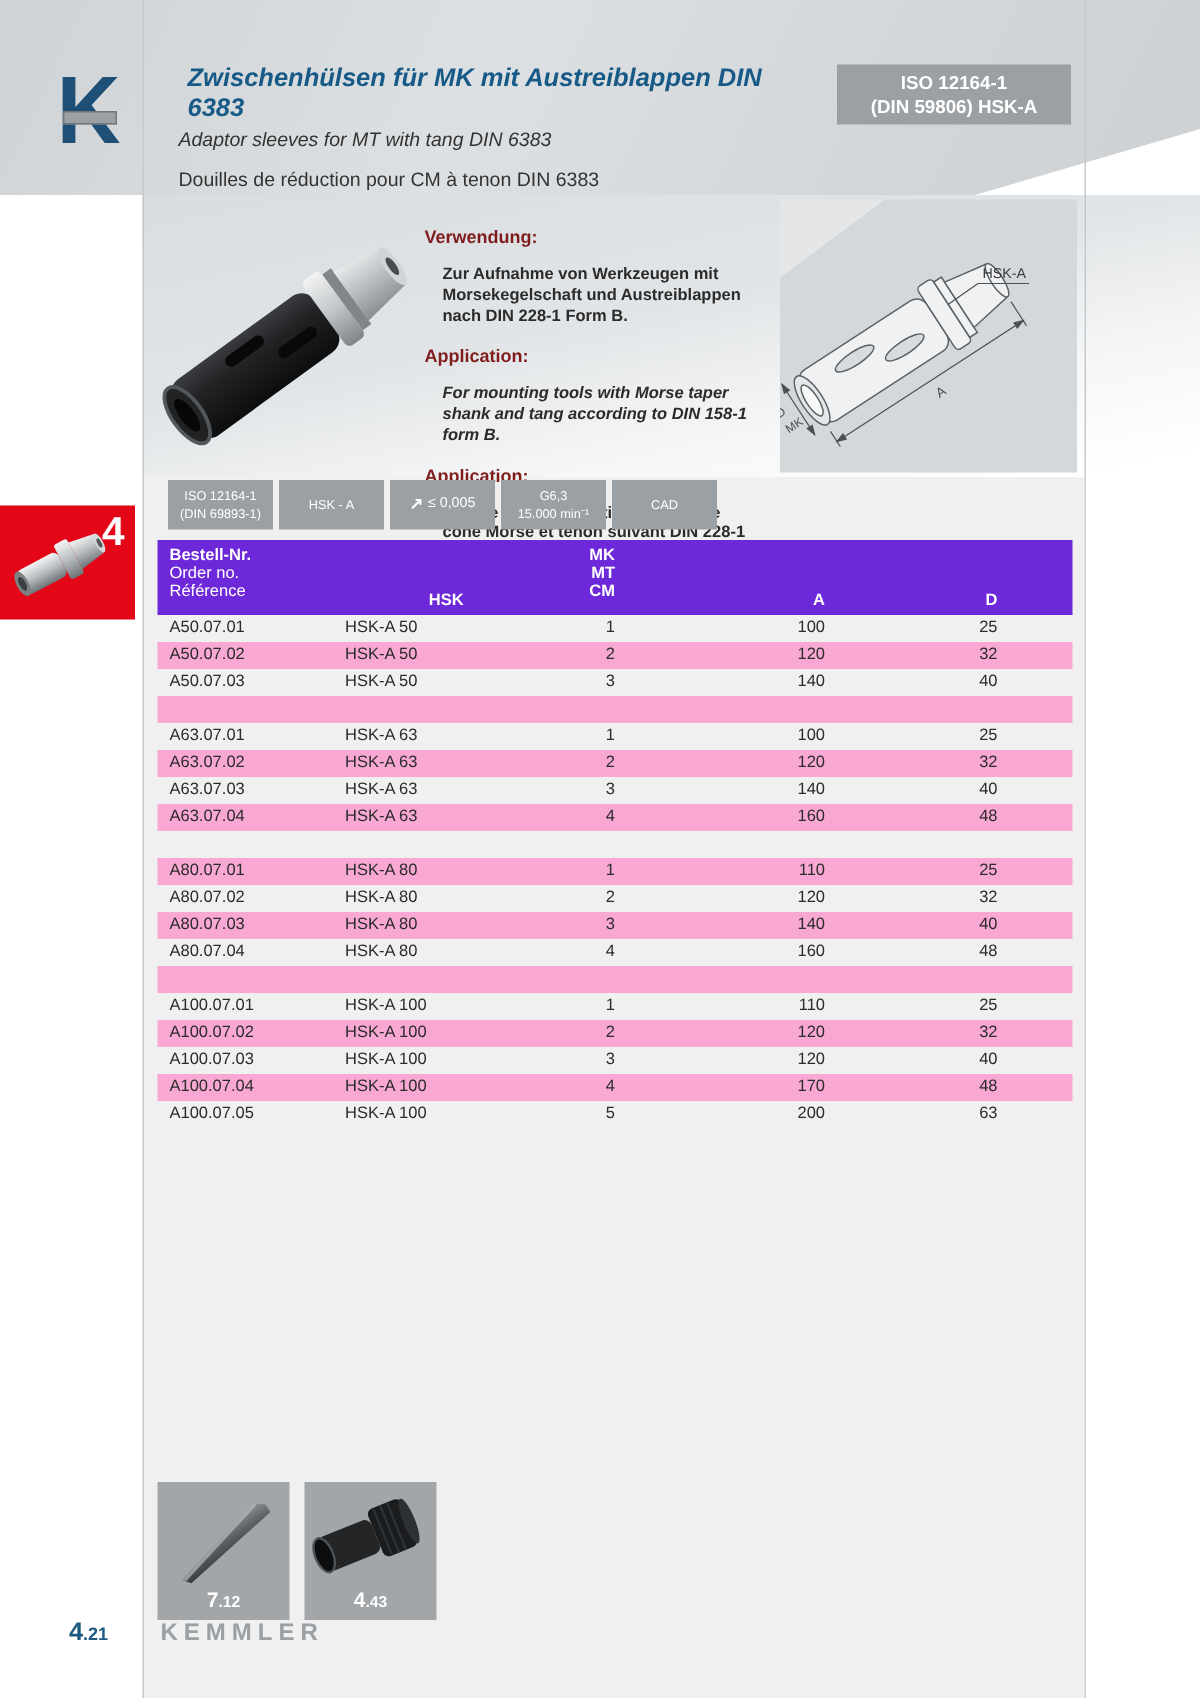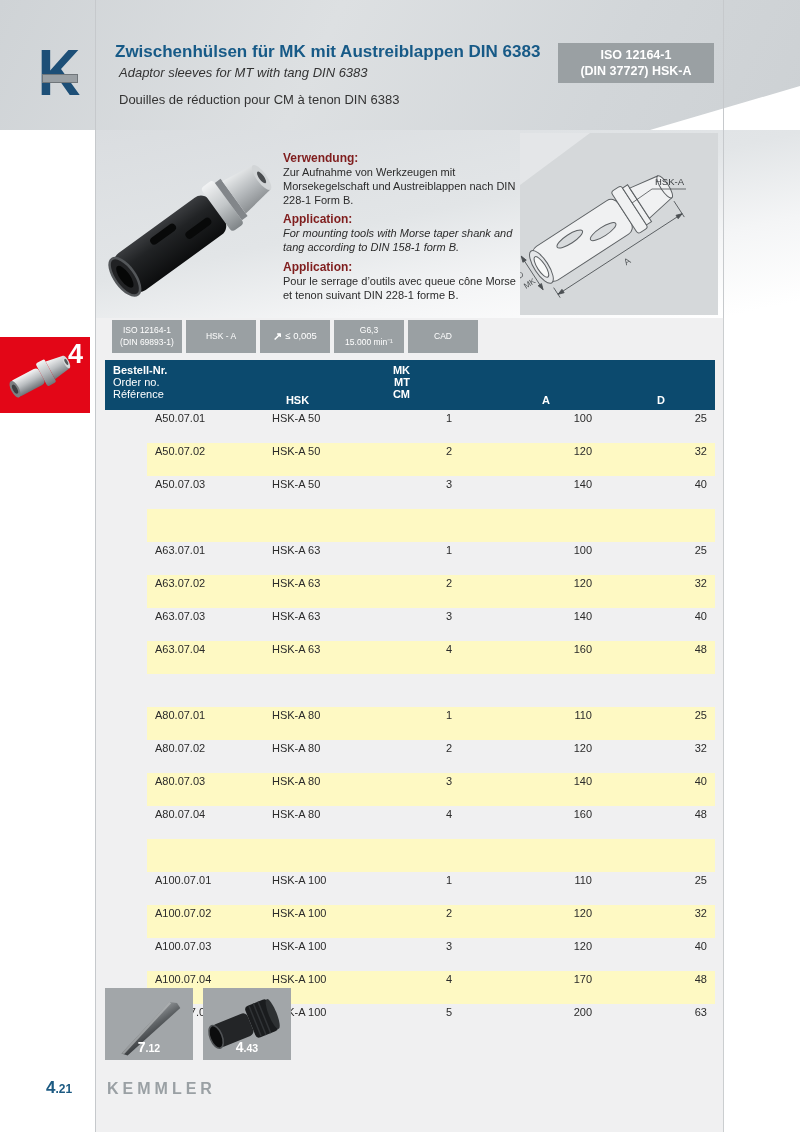--- a/index.html
+++ b/index.html
@@ -17,68 +17,68 @@
     background:#f0f0f1;border-right:1px solid #cbced0;}
   .vline-left{position:absolute;left:95px;top:0;width:1px;height:1132px;background:#c6c9cc;}
   .vline-right{position:absolute;left:723px;top:0;width:1px;height:318px;background:#c6c9cc;}
 
   
   .logo-k{position:absolute;left:36px;top:44px;width:52px;height:62px;}
   .logo-k .kglyph{font-size:64px;font-weight:bold;color:#1d4f77;line-height:58px;font-family:"Liberation Sans",sans-serif;
      transform:scaleX(.92);display:inline-block;}
   .logo-k .kdash{position:absolute;left:6px;top:30px;width:34px;height:7px;background:#9aa0a4;border:1px solid #70767a;}
   .title-block{position:absolute;left:107px;top:42px;width:440px;}
-  .page-title{font-size:17px;font-weight:bold;color:#175a87;margin:0 0 3px 8px;}
+  .page-title{font-size:17px;font-weight:bold;color:#175a87;margin:0 0 3px 18px;font-style:italic;}
   .subtitle-en{font-size:13px;font-style:italic;color:#333;margin:0 0 2px 12px;}
   .subtitle-fr{font-size:13px;color:#333;margin:12px;}
   .standard-badge{position:absolute;left:558px;top:43px;width:156px;height:40px;background:#9aa0a3;
     color:#fff;font-weight:bold;font-size:12.5px;text-align:center;display:flex;flex-direction:column;
     justify-content:center;line-height:1.3;}
 
   
   .product-photo{position:absolute;left:100px;top:132px;width:185px;height:180px;}
   .app-block{position:absolute;left:283px;top:146px;width:235px;}
   .app-label{font-size:12px;font-weight:bold;color:#7f1d1d;margin:5px 0 1px 0;}
-  .app-text{font-size:11px;line-height:1.25;color:#2b2b2b;margin:0;}
+  .app-text{font-size:11px;line-height:1.25;color:#2b2b2b;margin:12px;font-weight:bold;}
   .app-text.it{font-style:italic;}
   .drawing-box{position:absolute;left:520px;top:133px;width:198px;height:182px;background:#d5d8da;}
   .drawing-box::before{content:"";position:absolute;left:0;top:0;width:0;height:0;
     border-style:solid;border-width:52px 70px 0 0;border-color:#eceeef transparent transparent transparent;opacity:.65;}
 
   
   .section-tab{position:absolute;left:0;top:337px;width:90px;height:76px;background:#e30617;}
   .section-number{position:absolute;right:7px;top:2px;color:#fff;font-weight:bold;font-size:27px;}
 
   
   .badge-row{position:absolute;left:112px;top:320px;display:flex;gap:4px;}
   .badge{width:70px;height:33px;background:#9aa0a3;color:#fff;display:flex;flex-direction:column;
     align-items:center;justify-content:center;font-size:8.5px;line-height:1.3;text-align:center;}
   .badge.inline{flex-direction:row;gap:3px;font-size:9.5px;}
   .badge .badge-icon{font-size:11px;font-weight:bold;}
 
   
-  .thead{position:absolute;left:105px;top:360px;width:610px;height:50px;background:#0c4a6e;color:#fff;
+  .thead{position:absolute;left:105px;top:360px;width:610px;height:50px;background:#6d28d9;color:#fff;
     box-sizing:border-box;display:grid;grid-template-columns:125px 135px 45px 140px 115px;
     padding:4px 50px 4px 0;font-size:11px;}
   .thead .c0{padding-left:8px;}
   .thead .hb{font-weight:bold;}
   .thead .hi{}
   .thead .bottom{align-self:end;font-weight:bold;text-align:center;}
   .thead .right{text-align:right;}
   .tbody{position:absolute;left:105px;top:410px;width:610px;}
   .trow{display:grid;grid-template-columns:125px 135px 45px 140px 115px;padding-right:50px;
-    height:33px;line-height:17px;font-size:11px;margin-left:42px;}
-  .trow.white{background:#fef9c3;}
+    height:18px;line-height:17px;font-size:11px;}
+  .trow.white{background:#f9a8d4;}
   .trow .tcell{overflow:hidden;white-space:nowrap;}
   .trow .c0{padding-left:8px;}
   .trow .c2,.trow .c3,.trow .c4{text-align:right;}
 
   
   .crossrefs{position:absolute;left:105px;top:988px;display:flex;gap:10px;}
-  .crossref{position:relative;width:88px;height:72px;background:#a2a6a9;}
+  .crossref{position:relative;width:88px;height:92px;background:#a2a6a9;}
   .crossref .cr-label{position:absolute;left:0;right:0;bottom:4px;text-align:center;color:#fff;font-weight:bold;}
   .num-major{font-size:14px;}
   .num-minor{font-size:10.5px;}
 
   
   .page-number{position:absolute;left:30px;top:1078px;width:58px;text-align:center;color:#1c5a82;font-weight:bold;}
   .page-number .num-major{font-size:17px;}
   .page-number .num-minor{font-size:12px;}
   .brand-wordmark{position:absolute;left:107px;top:1080px;font-size:16px;font-weight:bold;
     letter-spacing:4px;color:#9aa0a4;}
@@ -98,21 +98,21 @@
     <span class="kglyph">K</span>
     <span class="kdash"></span>
   </div>
   <div class="title-block">
     <div class="page-title">Zwischenhülsen für MK mit Austreiblappen DIN 6383</div>
     <div class="subtitle-en">Adaptor sleeves for MT with tang DIN 6383</div>
     <div class="subtitle-fr">Douilles de réduction pour CM à tenon DIN 6383</div>
   </div>
   <div class="standard-badge">
     <span>ISO 12164-1</span>
-    <span>(DIN 37727) HSK-A</span>
+    <span>(DIN 59806) HSK-A</span>
   </div>
 
   <div class="product-photo">
     <svg width="185" height="180" viewBox="0 0 185 180">
       <defs>
         <linearGradient id="gBody" x1="0" y1="0" x2="0" y2="1">
           <stop offset="0" stop-color="#3a3c3f"></stop>
             <stop offset=".35" stop-color="#212325"></stop>
             <stop offset="1" stop-color="#0c0d0e"></stop>
         </linearGradient>

